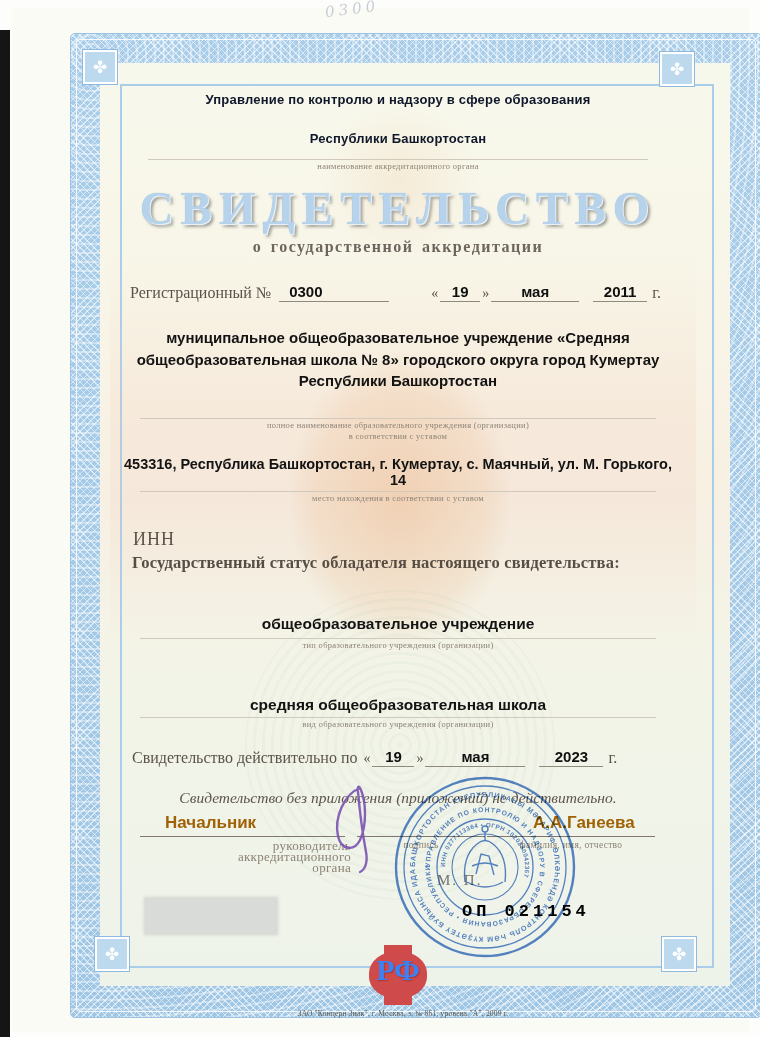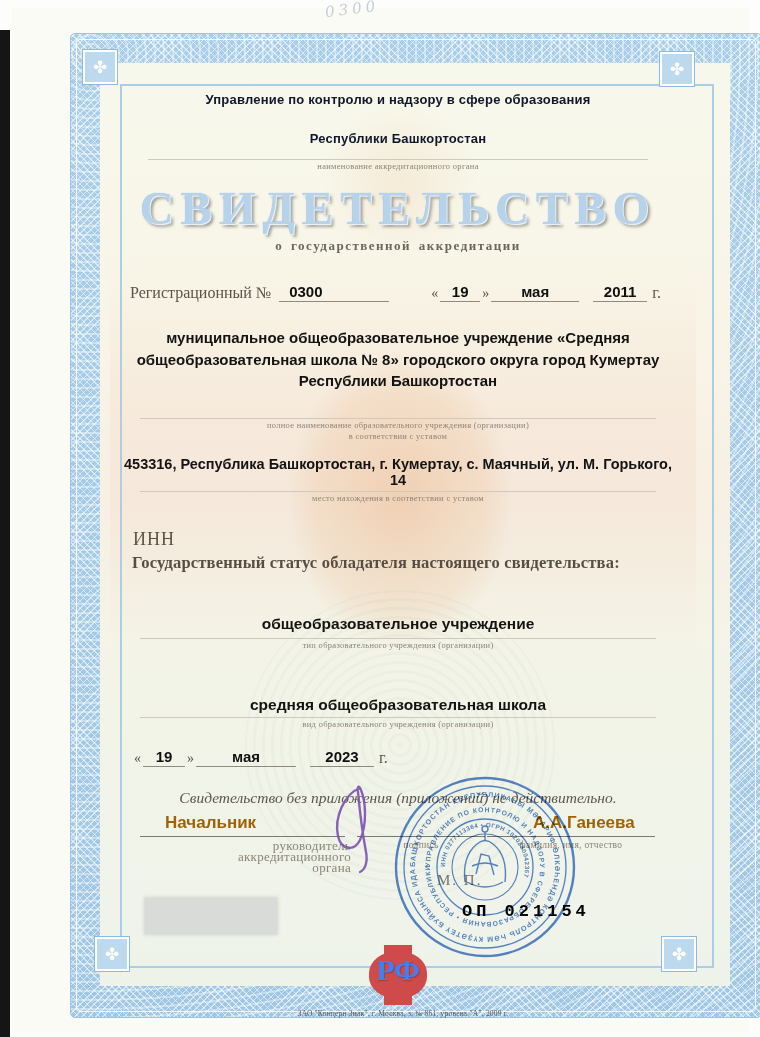--- a/index.html
+++ b/index.html
@@ -49,21 +49,21 @@
   .pencil{position:absolute;left:325px;top:0px;color:#bfc6d0;opacity:.85;
     font-family:"DejaVu Serif",serif;font-style:italic;font-size:15px;letter-spacing:4px;transform:rotate(-7deg);}
 
   .issuer{width:100%;text-align:center;font-family:"Liberation Sans",sans-serif;font-weight:700;
     font-size:13px;color:#0f172a;letter-spacing:.2px;}
 
   .doc-title{width:100%;text-align:center;font-family:"Liberation Serif",serif;font-weight:700;
     font-size:47px;letter-spacing:7px;color:#b7d3ec;
     text-shadow:1px 1px 0 #e8f1f9, 3px 3px 3px rgba(104,104,99,.6), 0 0 1px #8fb6d6;}
   .doc-subtitle{width:100%;text-align:center;font-family:"Liberation Serif",serif;font-weight:700;
-    font-size:13px;color:#6e665e;letter-spacing:1.5px;word-spacing:3px;}
+    font-size:16px;color:#6e665e;letter-spacing:1.5px;word-spacing:3px;}
 
   .org-name{width:100%;text-align:center;font-family:"Liberation Sans",sans-serif;font-weight:700;
     font-size:15px;line-height:21.5px;color:#131313;}
   .center-bold{width:100%;text-align:center;font-family:"Liberation Sans",sans-serif;font-weight:700;
     font-size:15.5px;color:#131313;}
   .address{font-size:14.5px;}
 
   .status-heading{font-family:"Liberation Serif",serif;font-weight:600;font-size:16.5px;color:#564d44;letter-spacing:.2px;}
 
   .note{width:100%;text-align:center;font-family:"Liberation Serif",serif;font-style:italic;
@@ -168,20 +168,21 @@
 
     <div class="abs center-bold" style="top:615px;">общеобразовательное учреждение</div>
     <div class="abs hl" style="left:22px;top:638px;width:516px;"></div>
     <div class="abs center-bold" style="top:696px;">средняя общеобразовательная школа</div>
 
     <div class="abs cap" style="left:0;top:640px;width:560px;">тип образовательного учреждения (организации)</div>
     <div class="abs hl" style="left:22px;top:717px;width:516px;"></div>
     <div class="abs cap" style="left:0;top:719px;width:560px;">вид образовательного учреждения (организации)</div>
 
     <div class="abs row" style="left:14px;top:748px;">
+      <span class="slabel" style="font-size:16px;padding-right:4px;">Свидетельство действительно по</span>
       <span class="slabel" style="font-size:14px;padding:0 2px;">«</span>
       <span class="uf" style="width:42px;">19</span>
       <span class="slabel" style="font-size:14px;padding:0 2px;">»</span>
       <span class="uf" style="width:100px;">мая</span>
       <span style="width:14px;"></span>
       <span class="uf" style="width:64px;">2023</span>
       <span class="slabel" style="font-size:16px;padding-left:5px;">г.</span>
     </div>
 
     <div class="abs note" style="top:789px;">Свидетельство без приложения (приложений) не действительно.</div>

